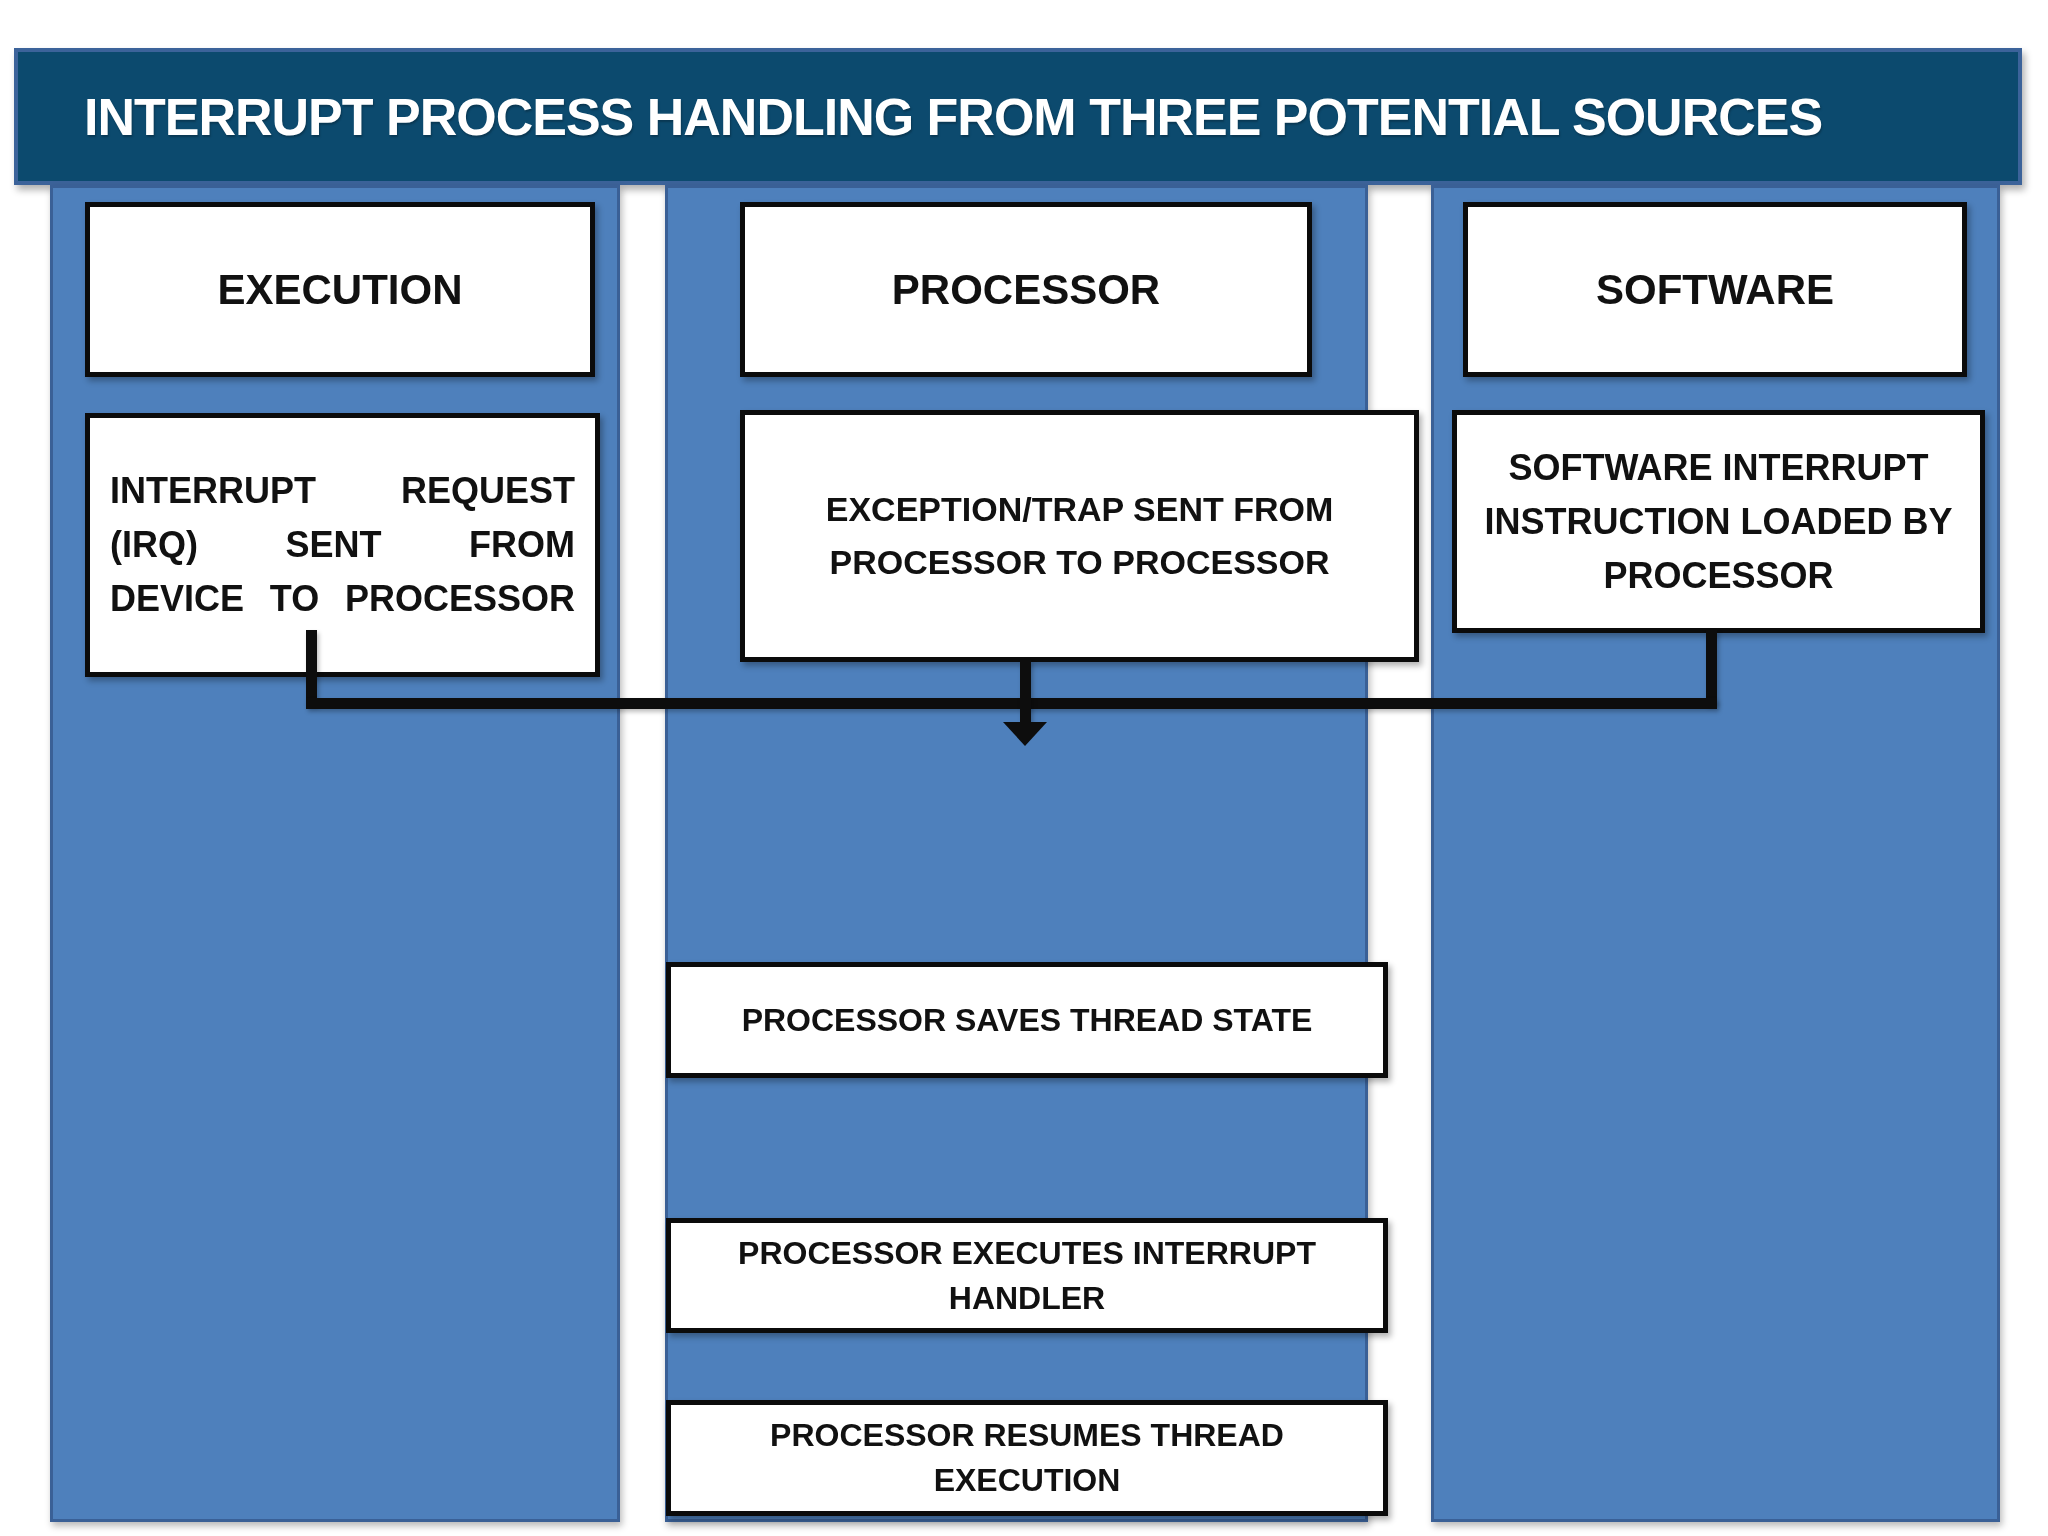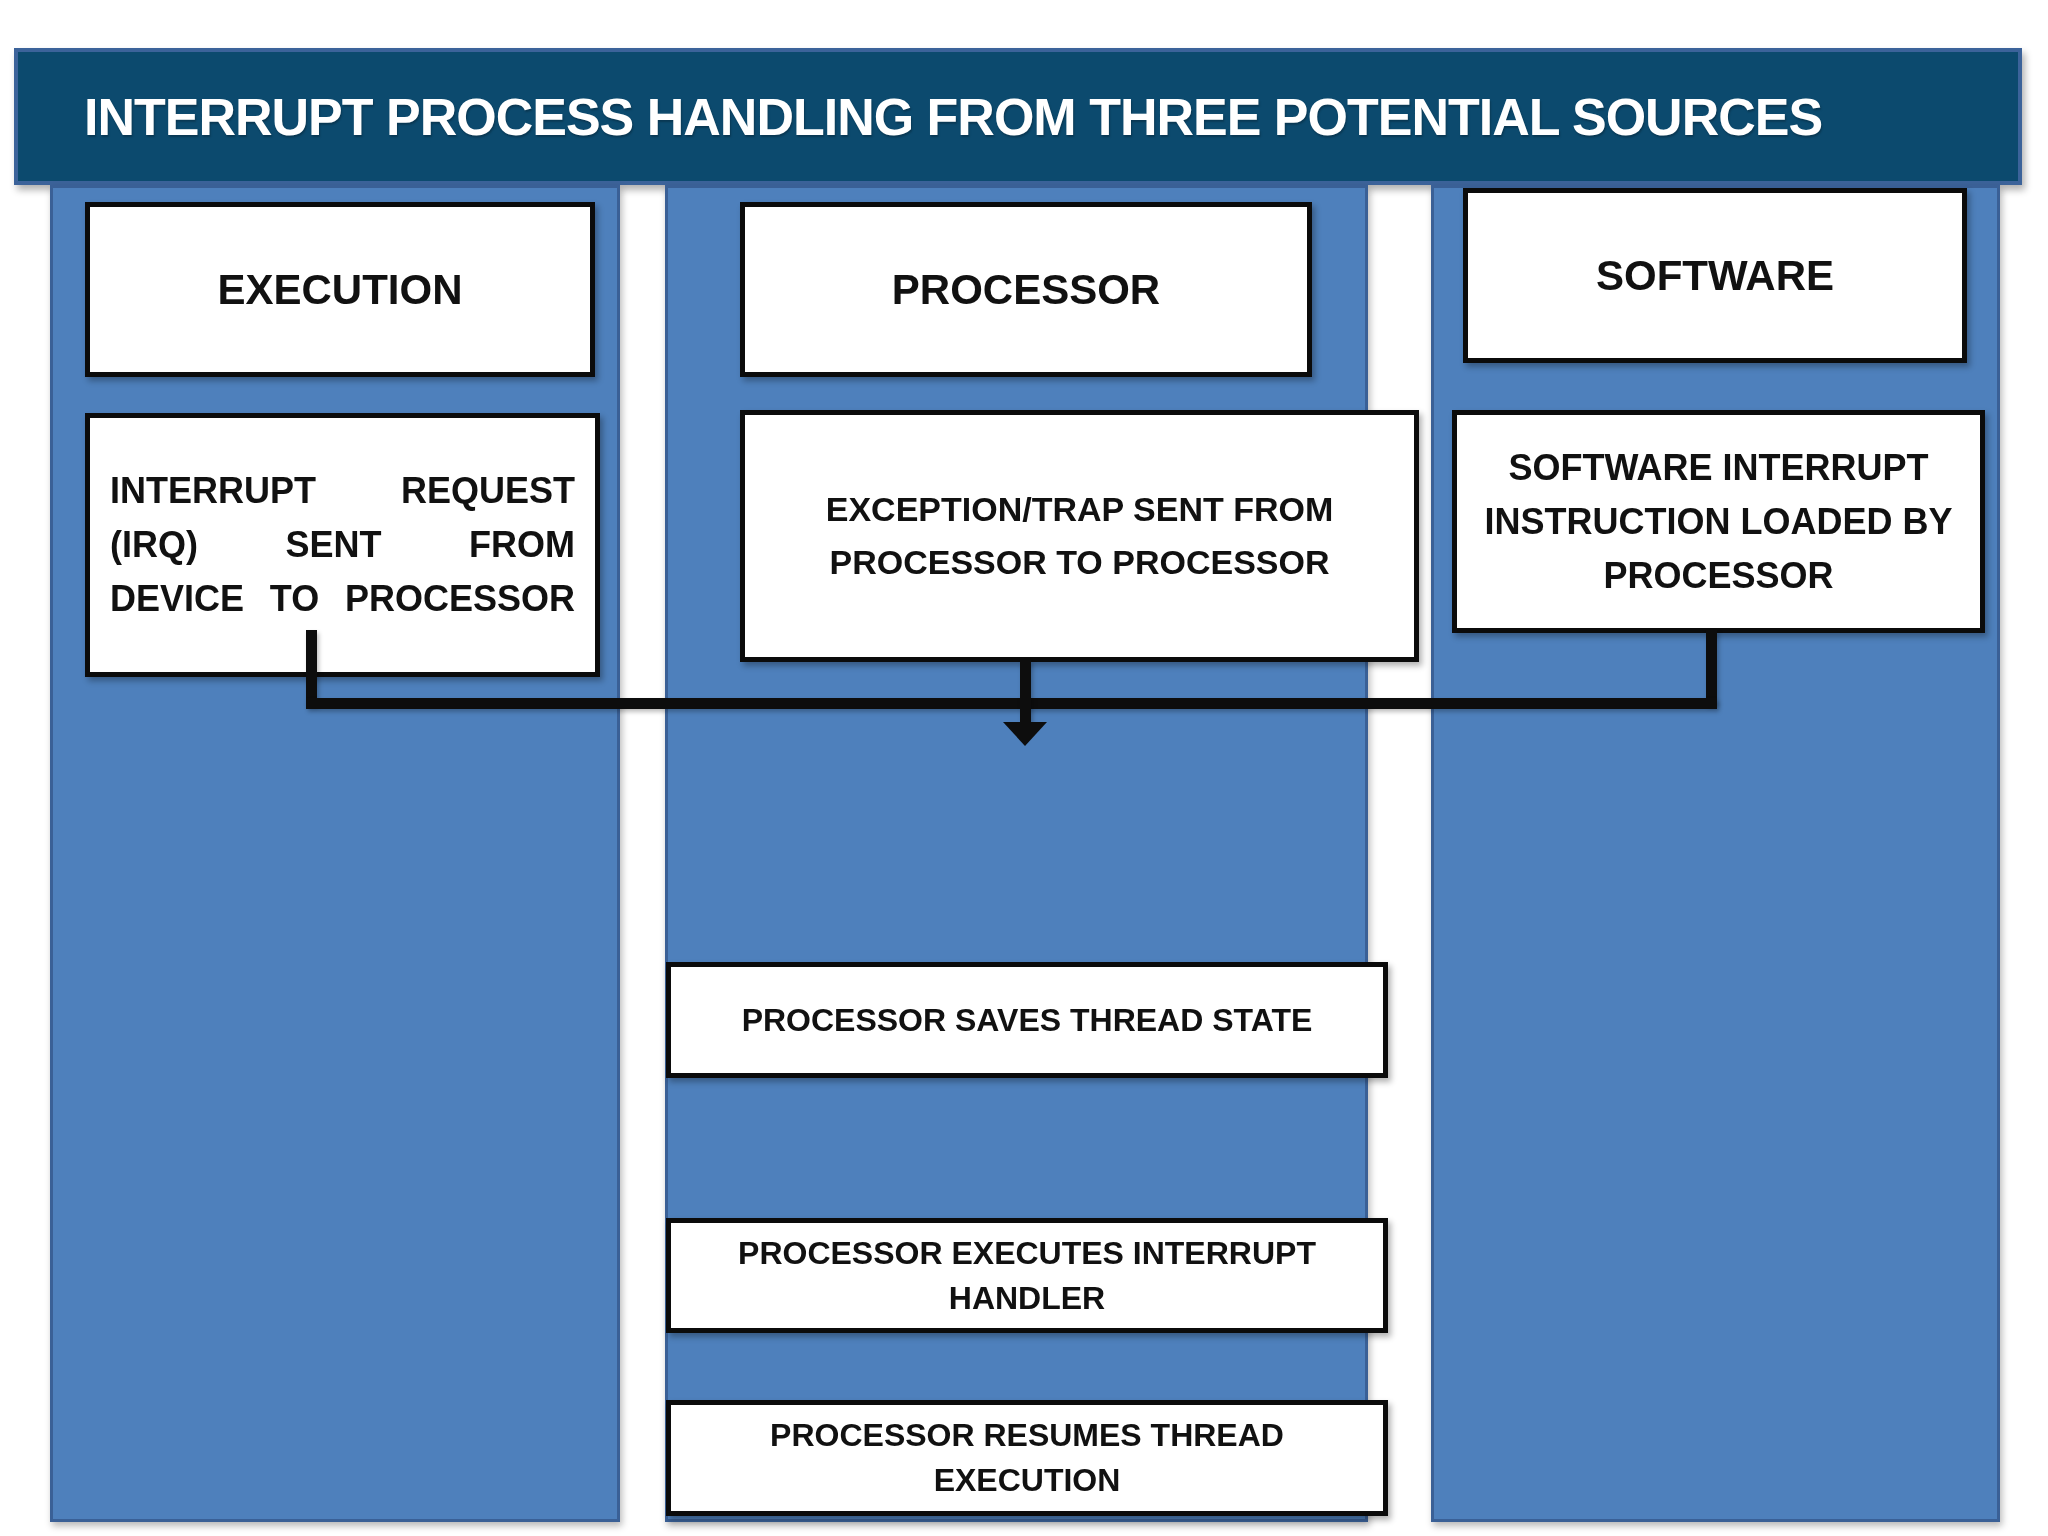--- a/index.html
+++ b/index.html
@@ -31,21 +31,21 @@
   
   .wbox{
     position:absolute;background:#ffffff;border:5px solid #0b0b0b;box-sizing:border-box;
     display:flex;align-items:center;justify-content:center;
     box-shadow:3px 4px 6px rgba(0,0,0,0.30);z-index:4;
   }
   .wbox span{display:block;width:100%;}
   .header-box span{font-size:42px;text-align:center;}
   .hw-header{left:85px;top:202px;width:510px;height:175px;}
   .cpu-header{left:740px;top:202px;width:572px;height:175px;}
-  .sw-header{left:1463px;top:188px;width:504px;height:175px;}
+  .sw-header{left:1463px;top:202px;width:504px;height:175px;}
 
   .hw-source{left:85px;top:413px;width:515px;height:264px;padding:0 20px;}
   .hw-source span{
     font-size:36px;line-height:1.5;white-space:pre-line;
     text-align:justify;text-align-last:justify;
   }
   .cpu-source{left:740px;top:410px;width:679px;height:252px;padding:0 8px;}
   .cpu-source span{font-size:34px;line-height:1.55;white-space:pre-line;text-align:center;}
   .sw-source{left:1452px;top:410px;width:533px;height:223px;padding:0 6px;}
   .sw-source span{font-size:36px;line-height:1.5;white-space:pre-line;text-align:center;}

